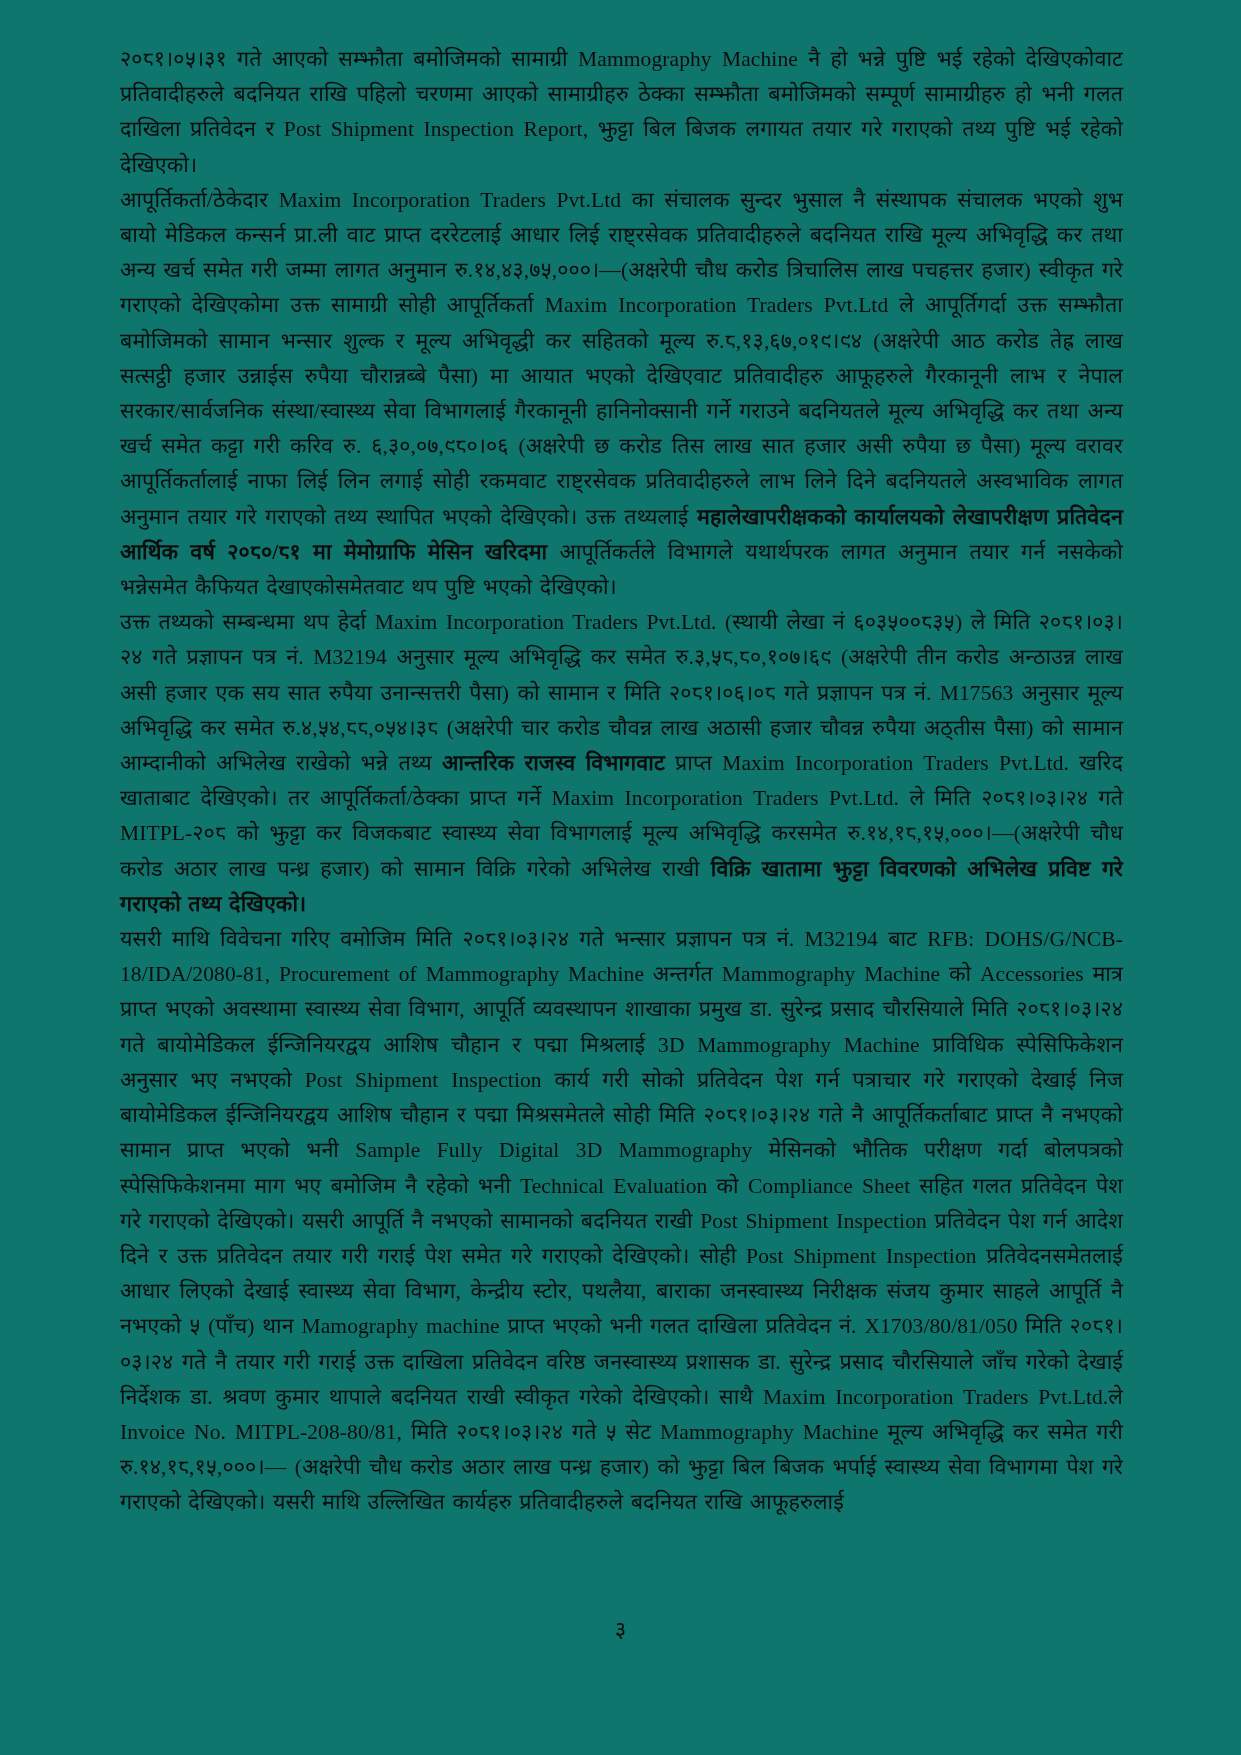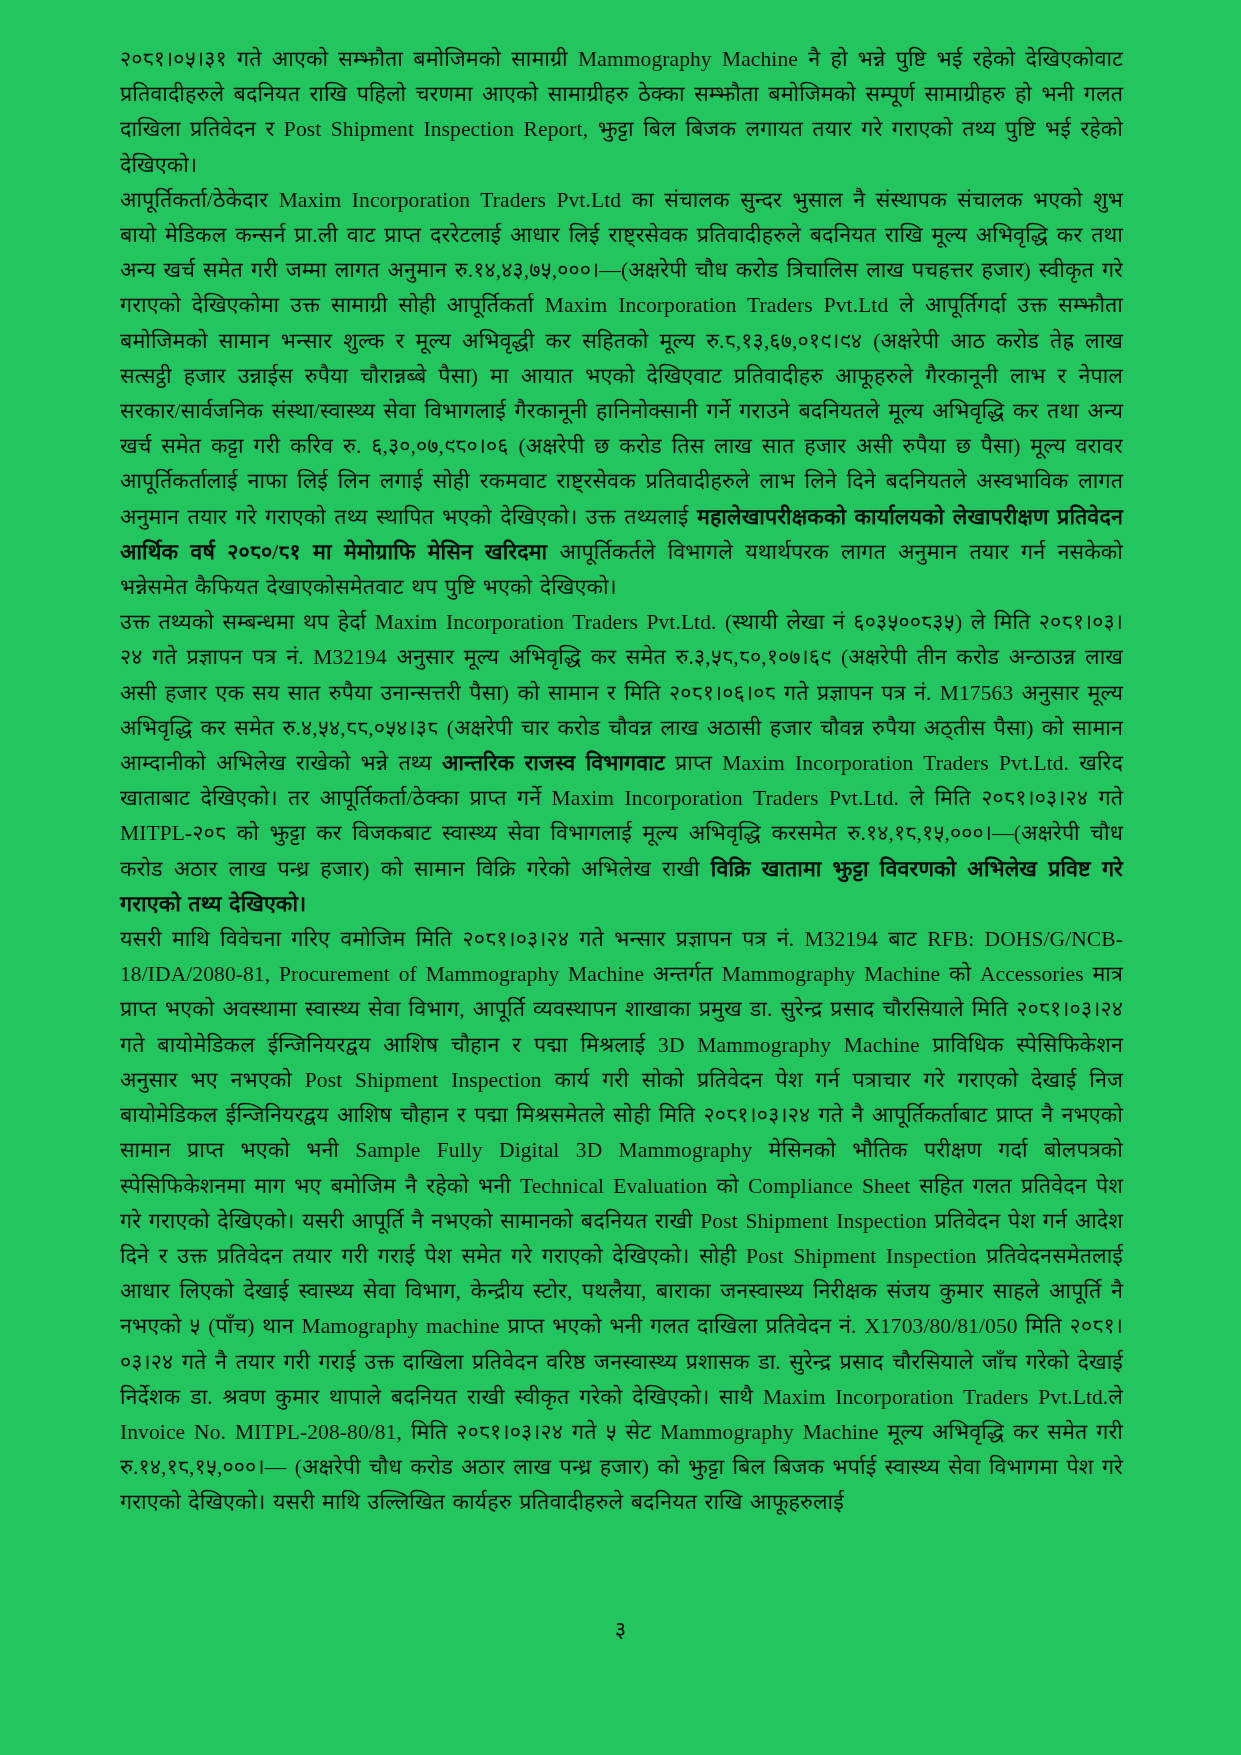--- a/index.html
+++ b/index.html
@@ -14,21 +14,21 @@
     font-family: "Liberation Serif", "DejaVu Serif", serif;
     color: #0d0d0d;
     overflow: hidden;
   }
   .page {
     position: absolute;
     top: 0;
     left: 0;
     width: 1241px;
     height: 1755px;
-    background: #22c55e;
+    background: #0f766e;
     box-sizing: border-box;
     padding: 42px 118px 0 120px;
   }
   .doc-body {
     width: 1003px;
   }
   .para {
     margin: 0;
     padding: 0;
     font-size: 21.5px;

